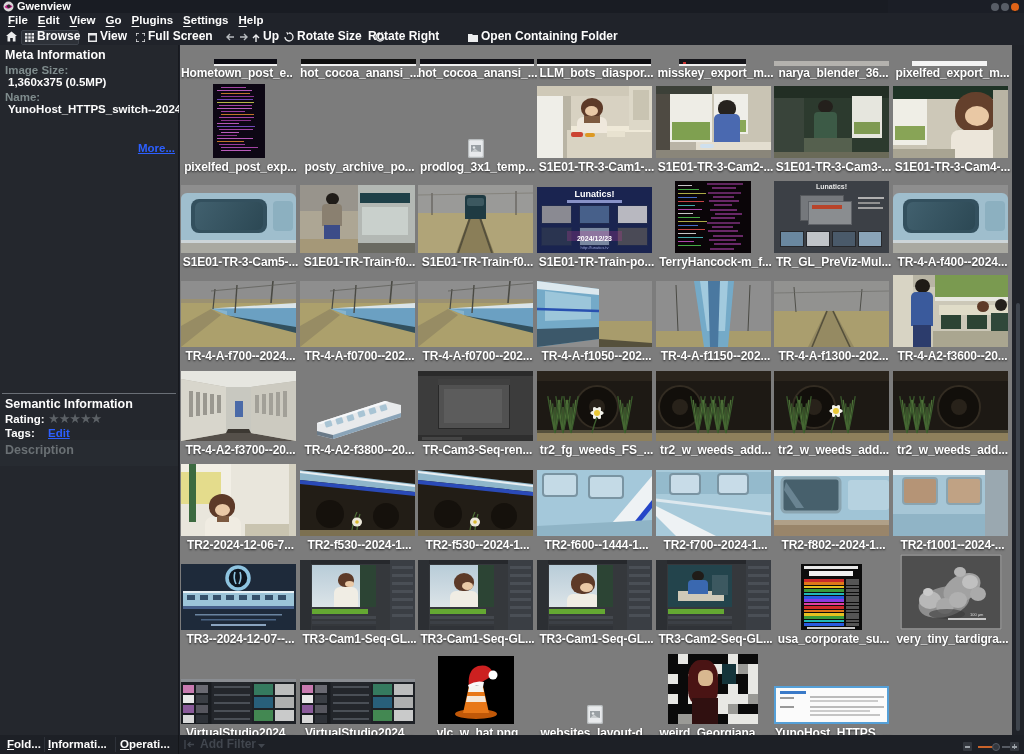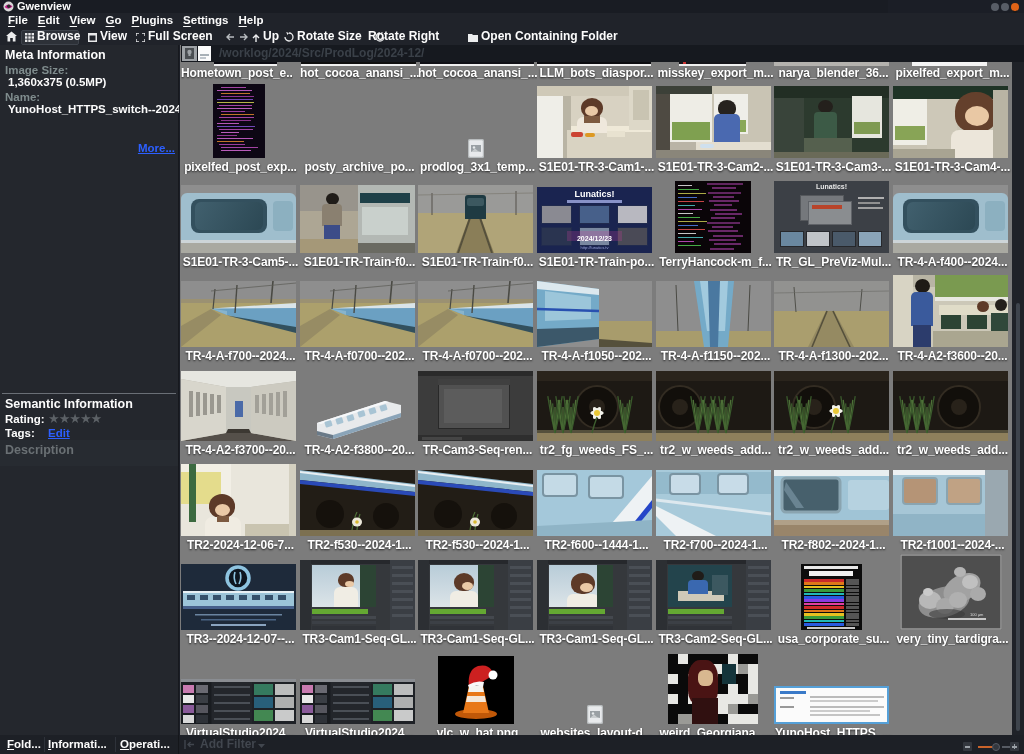--- a/index.html
+++ b/index.html
@@ -1166,27 +1166,12 @@
 <div class="lbl" style="left:713px;top:587px;width:119px">very_tiny_tardigra...</div>
 <div class="lbl" style="left:1px;top:681px;width:119px">VirtualStudio2024...</div>
 <div class="lbl" style="left:120px;top:681px;width:119px">VirtualStudio2024...</div>
 <div class="lbl" style="left:238px;top:681px;width:119px">vlc_w_hat.png</div>
 <div class="lbl" style="left:357px;top:681px;width:119px">websites_layout-d...</div>
 <div class="lbl" style="left:476px;top:681px;width:119px">weird_Georgiana_...</div>
 <div class="lbl" style="left:594px;top:681px;width:119px">YunoHost_HTTPS_...</div>
 <div style="position:absolute;right:0;top:0;width:12px;height:690px;background:#1f2228"></div>
 <div style="position:absolute;right:4px;top:258px;width:4px;height:428px;background:#3e444c;border-radius:2px"></div>
 </div>
-<div style="position:absolute;left:181px;top:45px;width:843px;height:16.5px;background:#16191f">
-<div style="position:absolute;left:1px;top:1px;width:15px;height:14.5px;background:#9ea2a6">
-        <svg style="position:absolute;left:3px;top:2px" width="9" height="11" viewBox="0 0 9 11">
-          <rect x="0" y="0" width="9" height="11" fill="#4a4e52"></rect>
-          <circle cx="4.5" cy="4" r="2.2" fill="#9ea2a6"></circle>
-          <rect x="3.4" y="4" width="2.2" height="4" fill="#9ea2a6"></rect>
-        </svg>
-      </div>
-<div style="position:absolute;left:17px;top:0.5px;width:13px;height:15.5px;background:#fbfbfb">
-        <div style="position:absolute;left:2px;top:8px;width:9px;height:2px;background:#a8b0b6"></div>
-        <div style="position:absolute;left:2px;top:11px;width:6px;height:2px;background:#c0c6cc"></div>
-      </div>
-<div style="position:absolute;left:38px;top:1px;color:#3a4048;font:700 12px/15px 'Liberation Sans',sans-serif">/worklog/2024/Src/ProdLog/2024-12/</div>
-
-</div>
 </div>
 </body></html>

